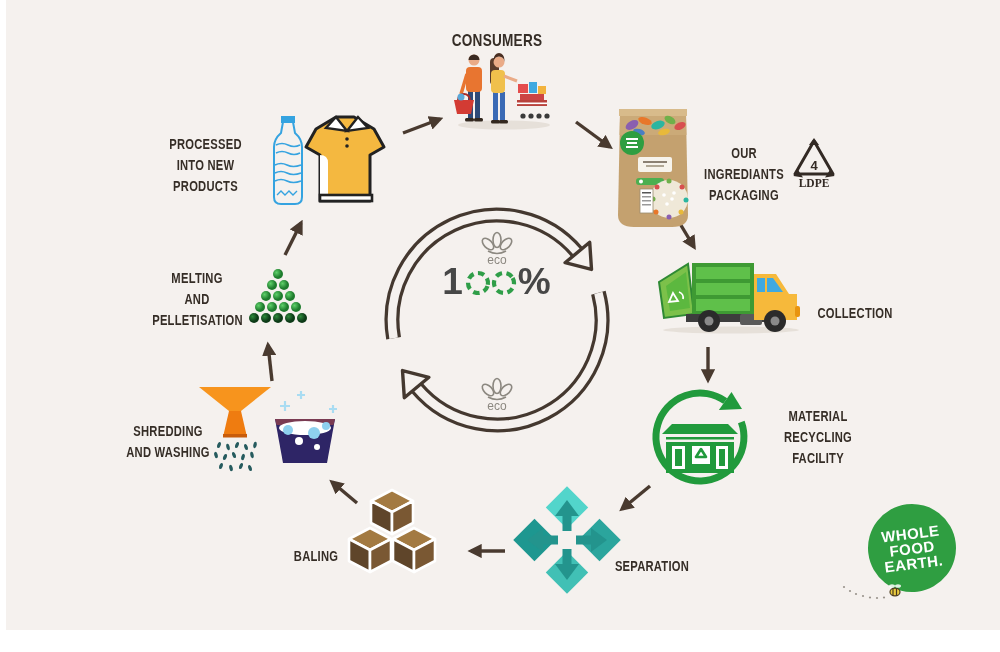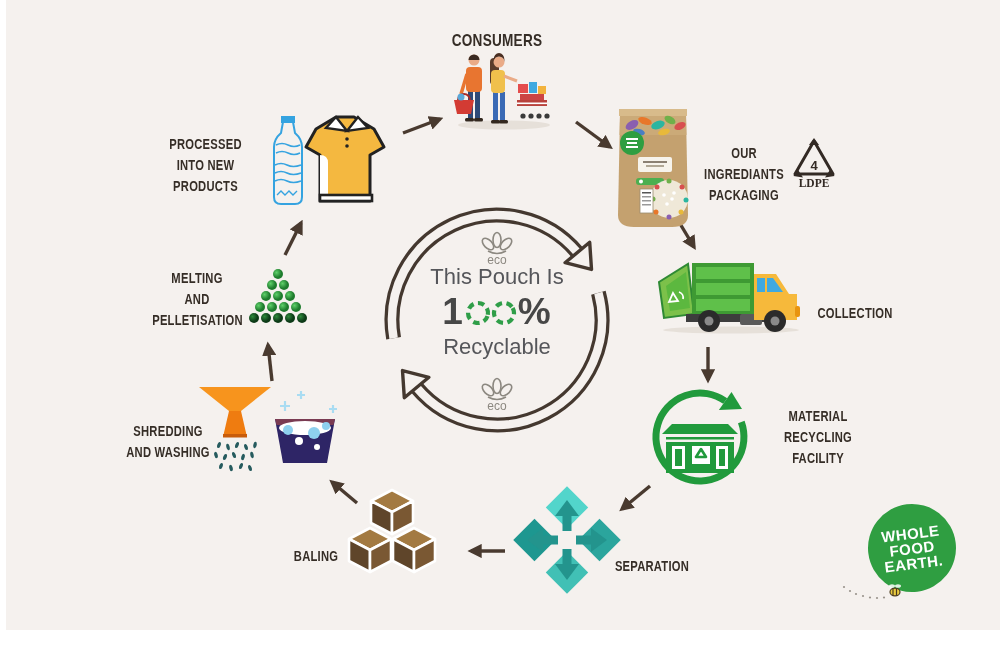--- a/index.html
+++ b/index.html
@@ -67,26 +67,24 @@
     <g stroke="#8c8880" fill="none" stroke-width="1.6">
       <ellipse cx="125" cy="188" rx="4" ry="7.5"></ellipse>
       <ellipse cx="116" cy="192" rx="4" ry="7" transform="rotate(-45 116 192)"></ellipse>
       <ellipse cx="134" cy="192" rx="4" ry="7" transform="rotate(45 134 192)"></ellipse>
       <path d="M116,199 Q125,204 134,199"></path>
     </g>
     <text x="125" y="212" text-anchor="middle" font-size="12" fill="#8c8880">eco</text>
   </svg>
 
   <div class="center-text">
-    <div class="ct-line">This Pouch Is</div>
     <div class="ct-pct"><span>1</span><svg width="54" height="30">
           <circle cx="14" cy="15" r="10" fill="none" stroke="#2f9e48" stroke-width="4.2" stroke-dasharray="6.5 4.4" transform="rotate(18 14 15)"></circle>
           <circle cx="40" cy="15" r="10" fill="none" stroke="#2f9e48" stroke-width="4.2" stroke-dasharray="6.5 4.4" transform="rotate(-30 40 15)"></circle>
         </svg><span>%</span></div>
-    <div class="ct-line">Recyclable</div>
   </div>
 
   <div class="lbl lbl-17" style="left:422px;top:28px;width:150px;">
     <span>CONSUMERS</span>
   </div>
   <svg class="abs" style="left:446px;top:46px" width="120" height="86">
     <ellipse cx="58" cy="79" rx="46" ry="4.5" fill="#e6e0d9"></ellipse>
 
     <g>
       <rect x="22" y="44" width="5" height="29" fill="#2e4a78"></rect>

